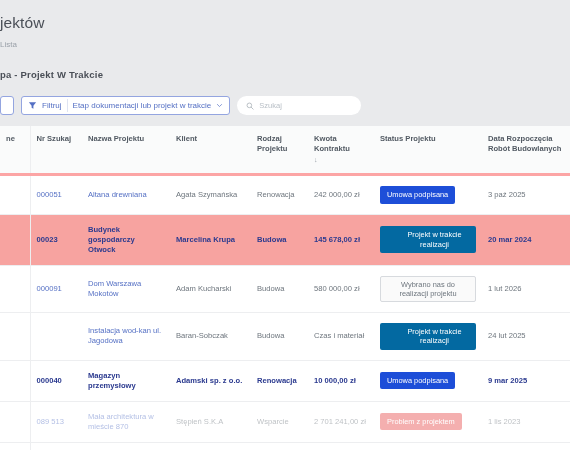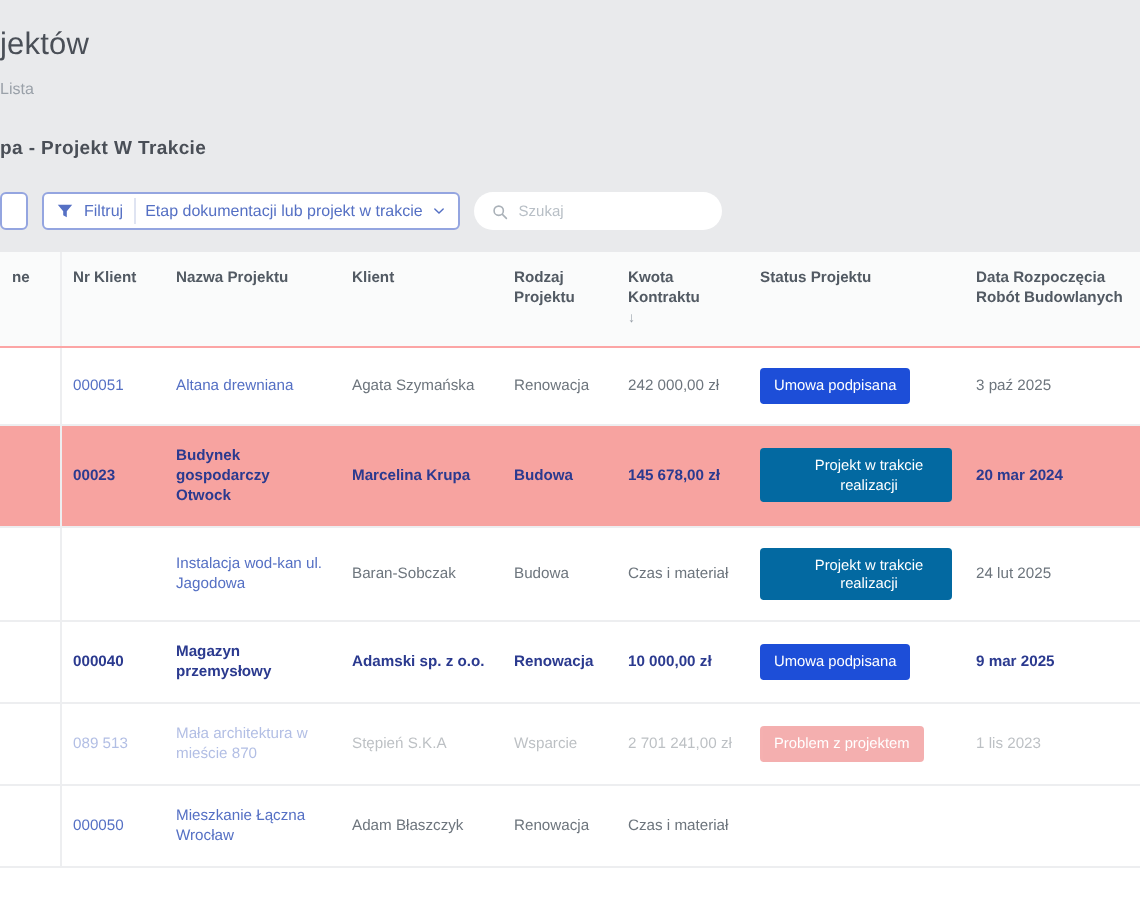--- a/index.html
+++ b/index.html
@@ -71,21 +71,21 @@
   .search-ph { font-size: 7.5px; color: #b8bfc6; }
 
   
   .table-wrap { background: #ffffff; width: 570px; }
   table { border-collapse: collapse; width: 100%; table-layout: fixed; }
   thead th {
     background: #fafbfb;
     font-size: 7.6px; font-weight: bold; color: #525a63;
     text-align: left; vertical-align: top;
     padding: 8px 6px 9px 6px;
-    border-bottom: 1px solid #fca5a5;
+    border-bottom: 3px solid #fca5a5;
     line-height: 1.32;
     margin-top: 14px;
   }
   thead th.first { border-right: 1px solid #edeef0; }
   tbody td {
     font-size: 7.6px; color: #6d757d;
     padding: 10px 6px; vertical-align: middle;
     border-bottom: 1px solid #edeef0;
     line-height: 1.32;
   }
@@ -175,21 +175,21 @@
             <col class="c-name">
             <col class="c-kli">
           <col class="c-rodz">
             <col class="c-kwot">
             <col class="c-stat">
             <col class="c-data">
         </colgroup>
         <thead>
           <tr>
             <th class="first">ne</th>
-            <th>Nr Klient</th>
+            <th>Nr Szukaj</th>
             <th>Nazwa Projektu</th>
             <th>Klient</th>
             <th>Rodzaj Projektu</th>
             <th>
               <span>Kwota Kontraktu</span>
               <span class="sort-arrow">↓</span>
             </th>
             <th>Status Projektu</th>
             <th>Data Rozpoczęcia Robót Budowlanych</th>
           </tr>
@@ -210,20 +210,30 @@
               <td class="num">00023</td>
               <td class="name">Budynek gospodarczy Otwock</td>
               <td>Marcelina Krupa</td>
               <td>Budowa</td>
               <td>145 678,00 zł</td>
               <td><span class="badge blue">Projekt w trakcie realizacji</span></td>
               <td>20 mar 2024</td>
             </tr>
             <tr class="">
               <td class="cell-edge"></td>
+              <td class="num">000091</td>
+              <td class="name">Dom Warszawa Mokotów</td>
+              <td>Adam Kucharski</td>
+              <td>Budowa</td>
+              <td>580 000,00 zł</td>
+              <td><span class="badge ghost">Wybrano nas do realizacji projektu</span></td>
+              <td>1 lut 2026</td>
+            </tr>
+            <tr class="">
+              <td class="cell-edge"></td>
               <td class="num"></td>
               <td class="name">Instalacja wod-kan ul. Jagodowa</td>
               <td>Baran-Sobczak</td>
               <td>Budowa</td>
               <td>Czas i materiał</td>
               <td><span class="badge blue">Projekt w trakcie realizacji</span></td>
               <td>24 lut 2025</td>
             </tr>
             <tr class="row-strong">
               <td class="cell-edge"></td>

